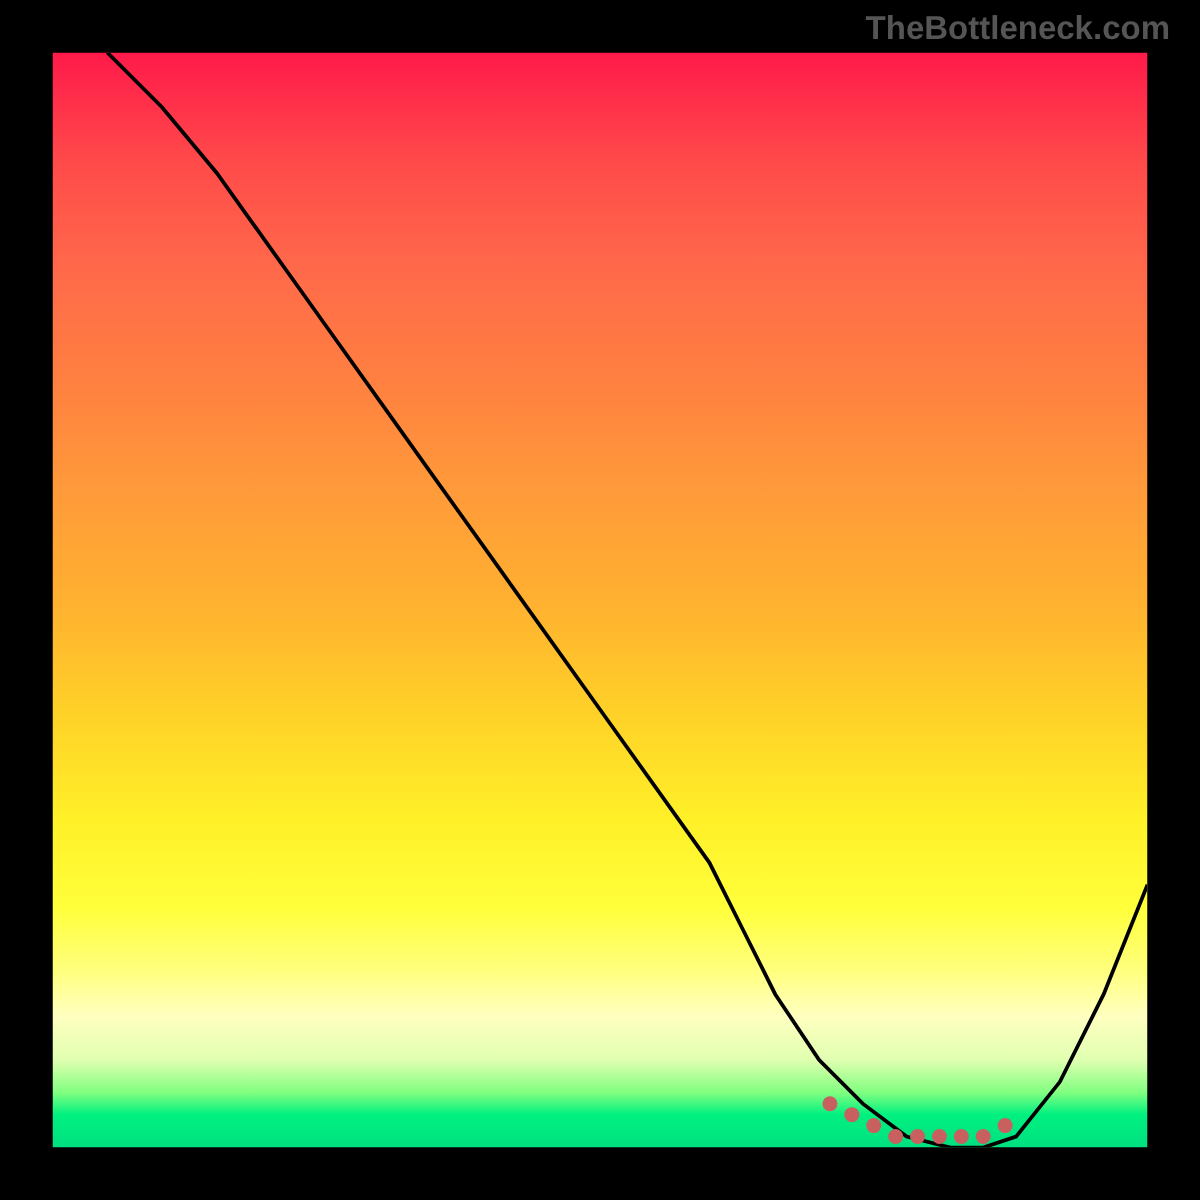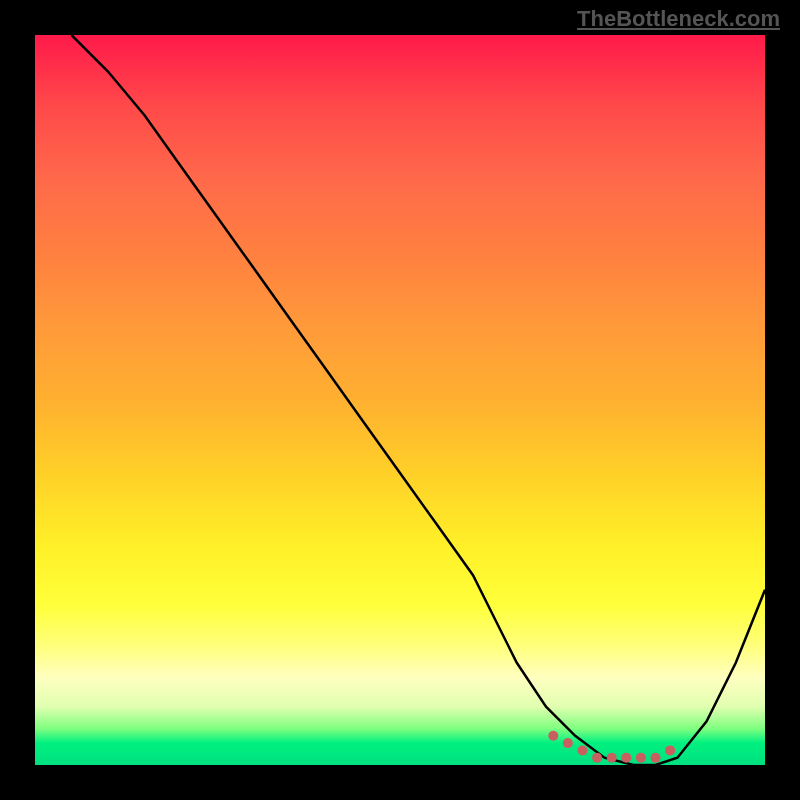--- a/index.html
+++ b/index.html
@@ -12,21 +12,20 @@
     font-family: Arial, sans-serif;
   }
   .watermark {
     position: absolute;
     top: 6px;
     right: 20px;
     color: #555;
     font-size: 22px;
     font-weight: bold;
     z-index: 10;
-    text-decoration: underline;
   }
   .plot-area {
     position: absolute;
     left: 35px;
     top: 35px;
     width: 730px;
     height: 730px;
     overflow: hidden;
   }
   .gradient-bg {

